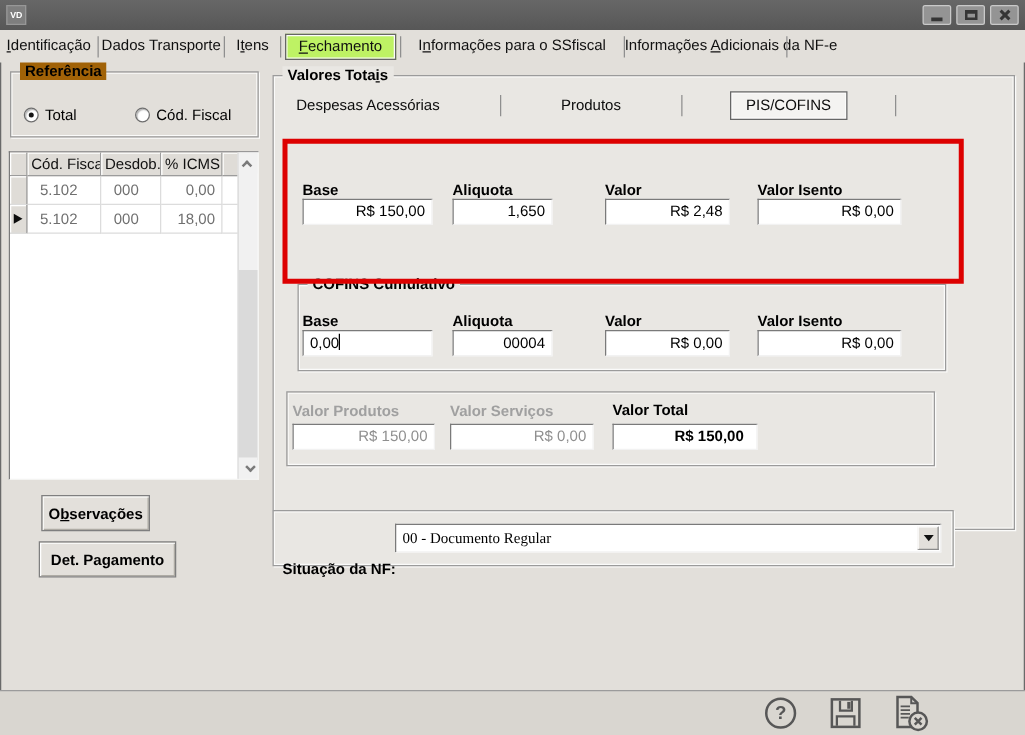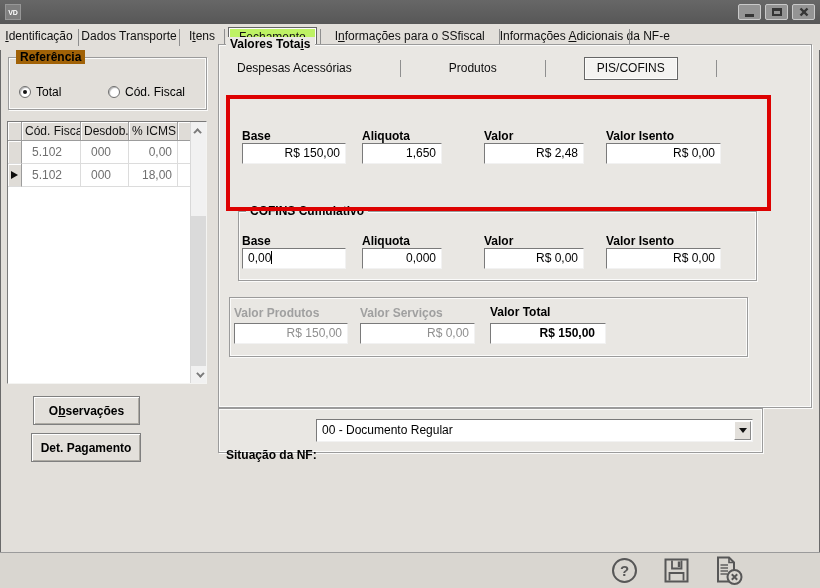--- a/index.html
+++ b/index.html
@@ -96,21 +96,21 @@
   .inp.gray { color:#8f8f8f; }
   .inp.bold { font-weight:bold; }
   .caret { display:inline-block; width:1px; height:13px; background:#000; vertical-align:-2px; }
 
   .redrect { position:absolute; left:7px; top:50px; width:545px; height:116px;
              border:4px solid #dd0101; pointer-events:none; z-index:5; }
 
   
   .dd { position:absolute; height:23px; background:#fff; border:1px solid;
         border-color:#7a7a7a #f2f2f2 #f2f2f2 #7a7a7a; font-size:12px; line-height:21px;
-        padding-left:5px; color:#000; }
+        padding-left:5px; color:#000;font-family:Liberation Serif, serif; }
   .dd-btn { position:absolute; right:1px; top:1px; bottom:1px; width:17px; background:#e3e0db;
             border:1px solid; border-color:#ffffff #8a8a8a #8a8a8a #ffffff;
             display:flex; align-items:center; justify-content:center; }
   .dd-arrow { width:0; height:0; border-left:4px solid transparent; border-right:4px solid transparent;
               border-top:5px solid #111; }
 
   
   .statusbar { position:absolute; left:0; top:552px; width:820px; height:36px;
                background:#d9d6d0; border-top:1px solid #9b9b9b; }
   .ic-help { position:absolute; left:612px; top:558px; width:25px; height:25px; border-radius:50%;
@@ -197,28 +197,28 @@
       <div class="sb-btn sb-up">
           <span class="chev up"></span>
         </div>
       <div class="sb-thumb"></div>
       <div class="sb-btn sb-down">
           <span class="chev down"></span>
         </div>
     </div>
   </div>
 
-  <div class="btn" style="left:33px; top:396px; width:107px; height:29px;text-align:center;">
+  <div class="btn" style="left:33px; top:396px; width:87px; height:29px;text-align:center;">
     <span><span>O</span><span class="mn">b</span><span>servações</span></span>
   </div>
   <div class="btn" style="left:31px; top:433px; width:110px; height:29px;">
     <span>Det. Pagamento</span>
   </div>
 
-  <div class="gb bg-panel" style="left:218px; top:44px; width:594px; height:364px;">
+  <div class="gb bg-panel" style="left:218px; top:60px; width:594px; height:364px;">
     <span class="gb-label" style="background:#e9e7e3;"><span>Valores Tota</span><span class="mn">i</span><span>s</span></span>
 
     <div class="subtabs">
       <div class="subtab">Despesas Acessórias</div>
       <div class="vsep"></div>
       <div class="subtab">Produtos</div>
       <div class="vsep"></div>
       <div class="subtab sel">PIS/COFINS</div>
       <div class="vsep"></div>
     </div>
@@ -233,21 +233,21 @@
     <div class="inp" style="left:387px; top:98px; width:115px;">R$ 0,00</div>
 
     <div class="redrect"></div>
 
     <div class="gb bg-panel" style="left:19px; top:166px; width:519px; height:70px;">
       <span class="gb-label" style="background:#e9e7e3;text-align:right;">COFINS Cumulativo</span>
     </div>
     <span class="flabel" style="left:23px; top:189px;">Base</span>
     <div class="inp left" style="left:23px; top:203px; width:104px;"><span>0,00</span><span class="caret"></span></div>
     <span class="flabel" style="left:143px; top:189px;">Aliquota</span>
-    <div class="inp" style="left:143px; top:203px; width:80px;">0,000</div>
+    <div class="inp" style="left:143px; top:203px; width:80px;">00004</div>
     <span class="flabel" style="left:265px; top:189px;">Valor</span>
     <div class="inp" style="left:265px; top:203px; width:100px;">R$ 0,00</div>
     <span class="flabel" style="left:387px; top:189px;">Valor Isento</span>
     <div class="inp" style="left:387px; top:203px; width:115px;">R$ 0,00</div>
 
     <div class="gb bg-panel" style="left:10px; top:252px; width:519px; height:60px;"></div>
     <span class="flabel gray" style="left:15px; top:261px;">Valor Produtos</span>
     <div class="inp gray" style="left:15px; top:278px; width:114px;">R$ 150,00</div>
     <span class="flabel gray" style="left:141px; top:261px;">Valor Serviços</span>
     <div class="inp gray" style="left:141px; top:278px; width:115px;">R$ 0,00</div>

